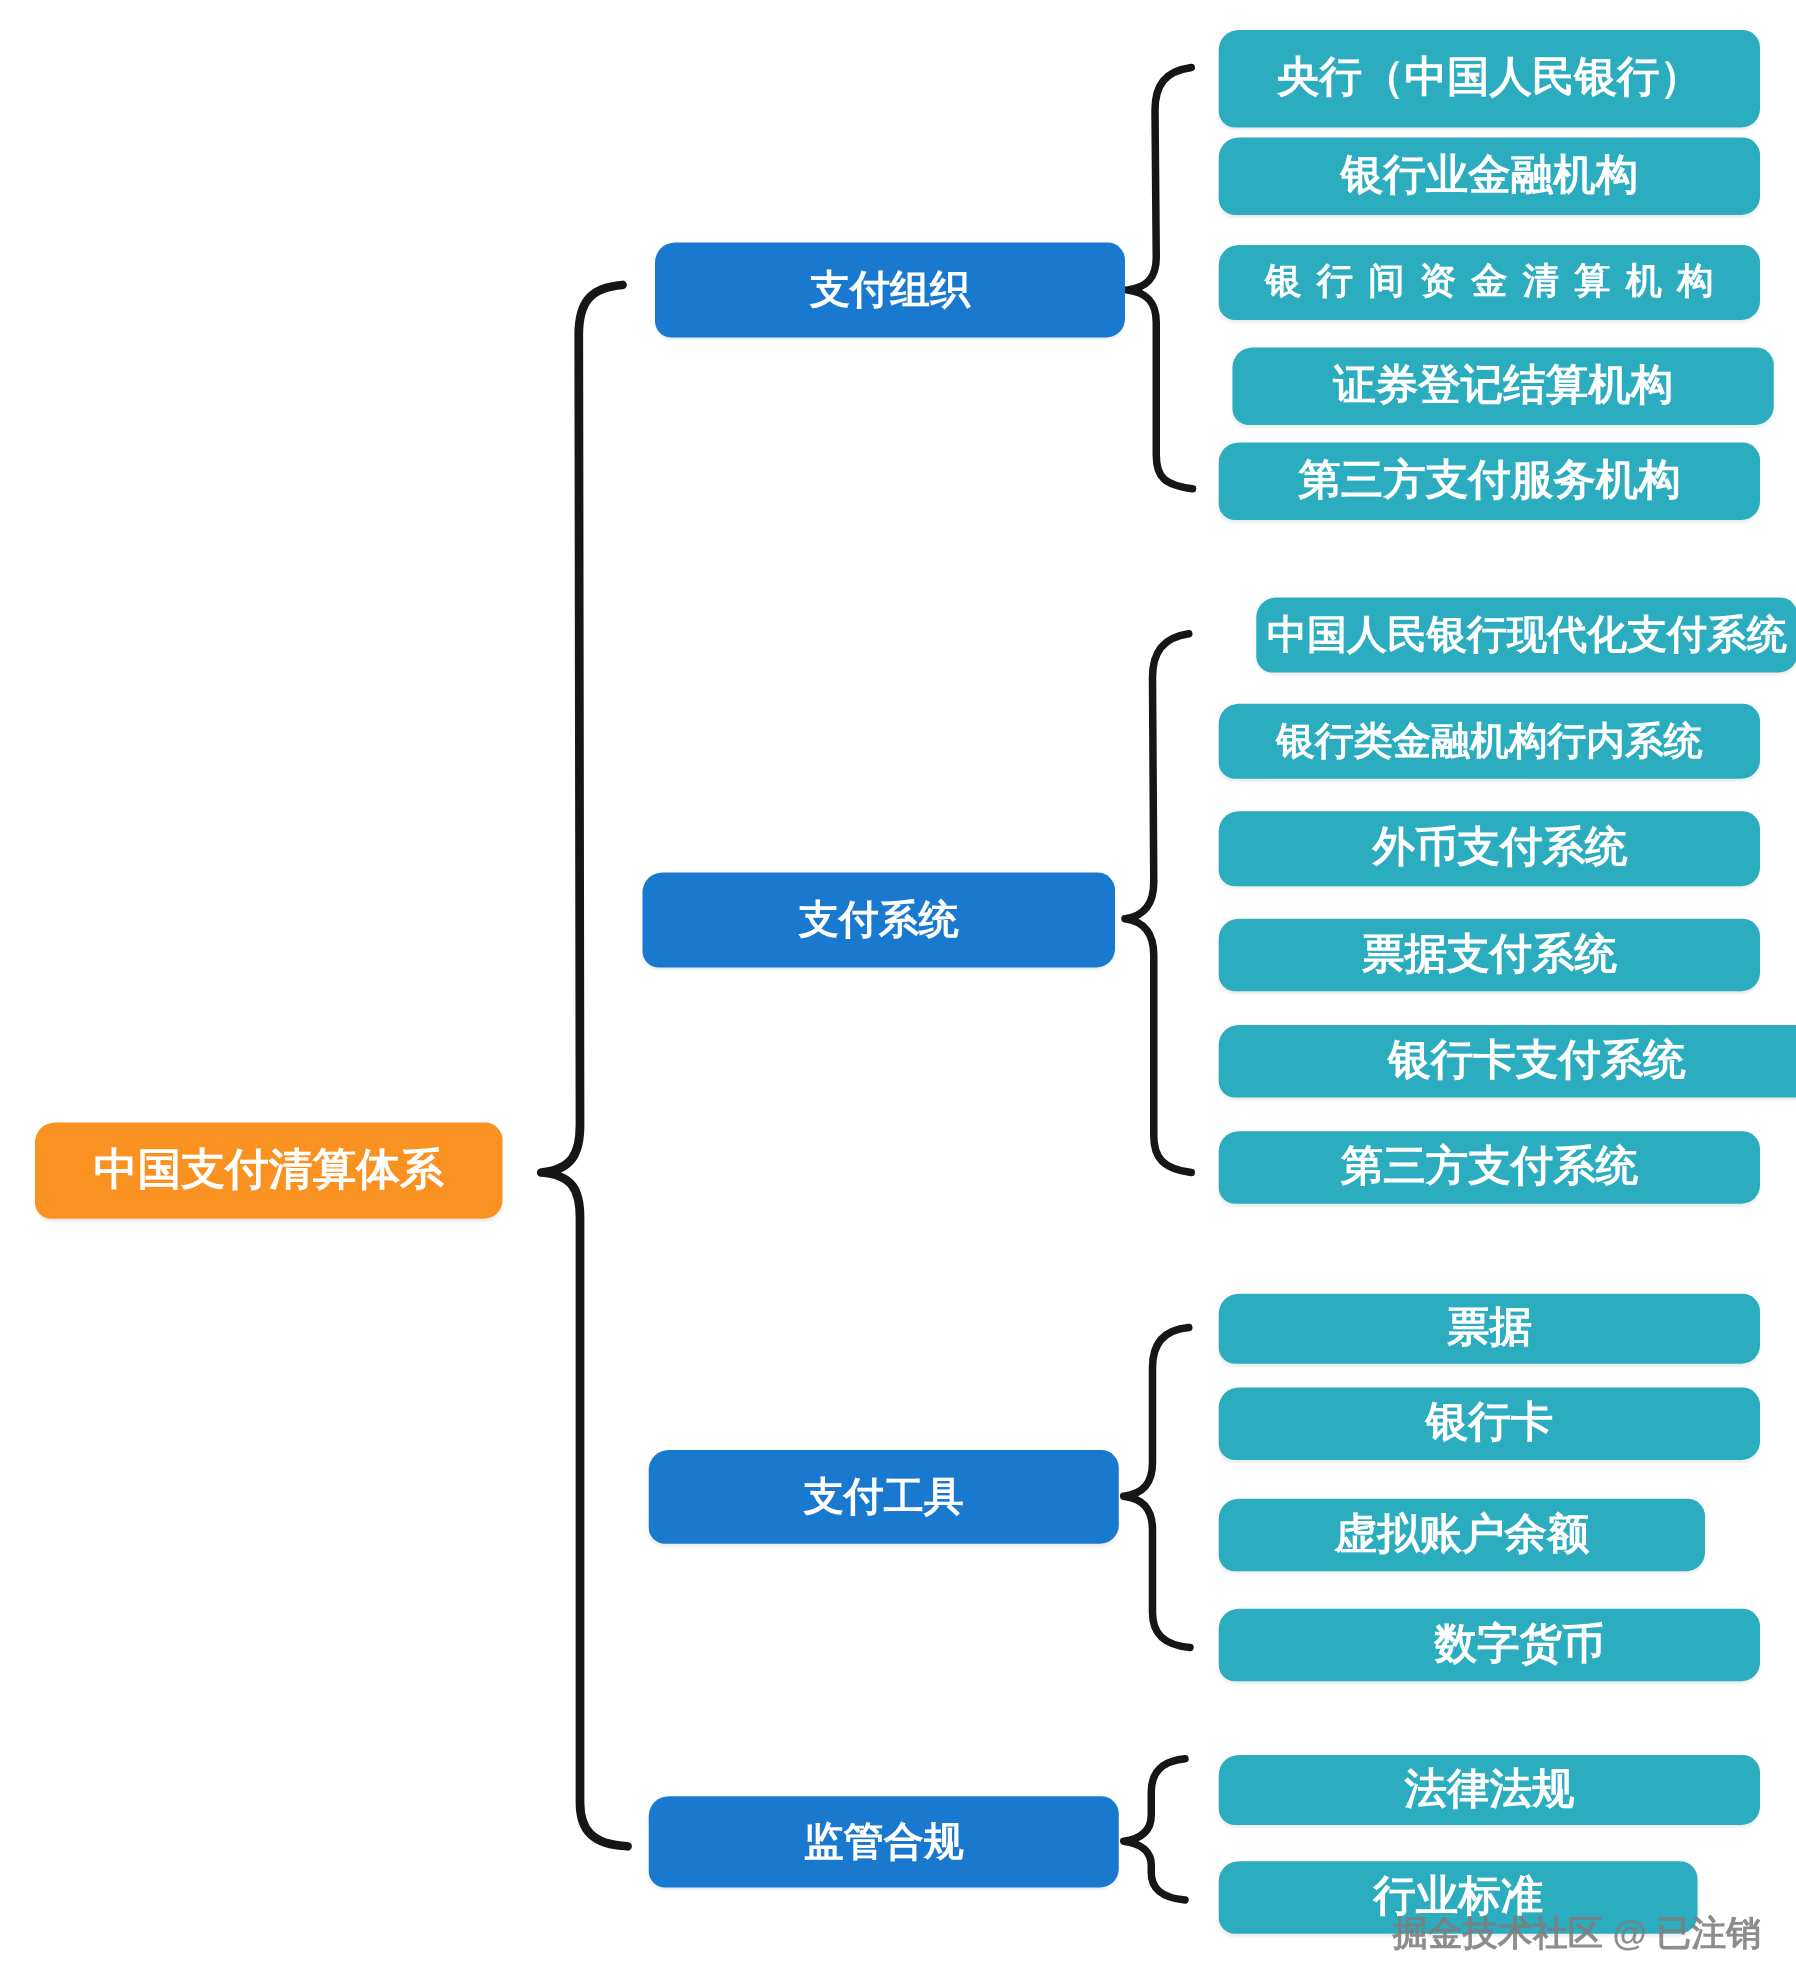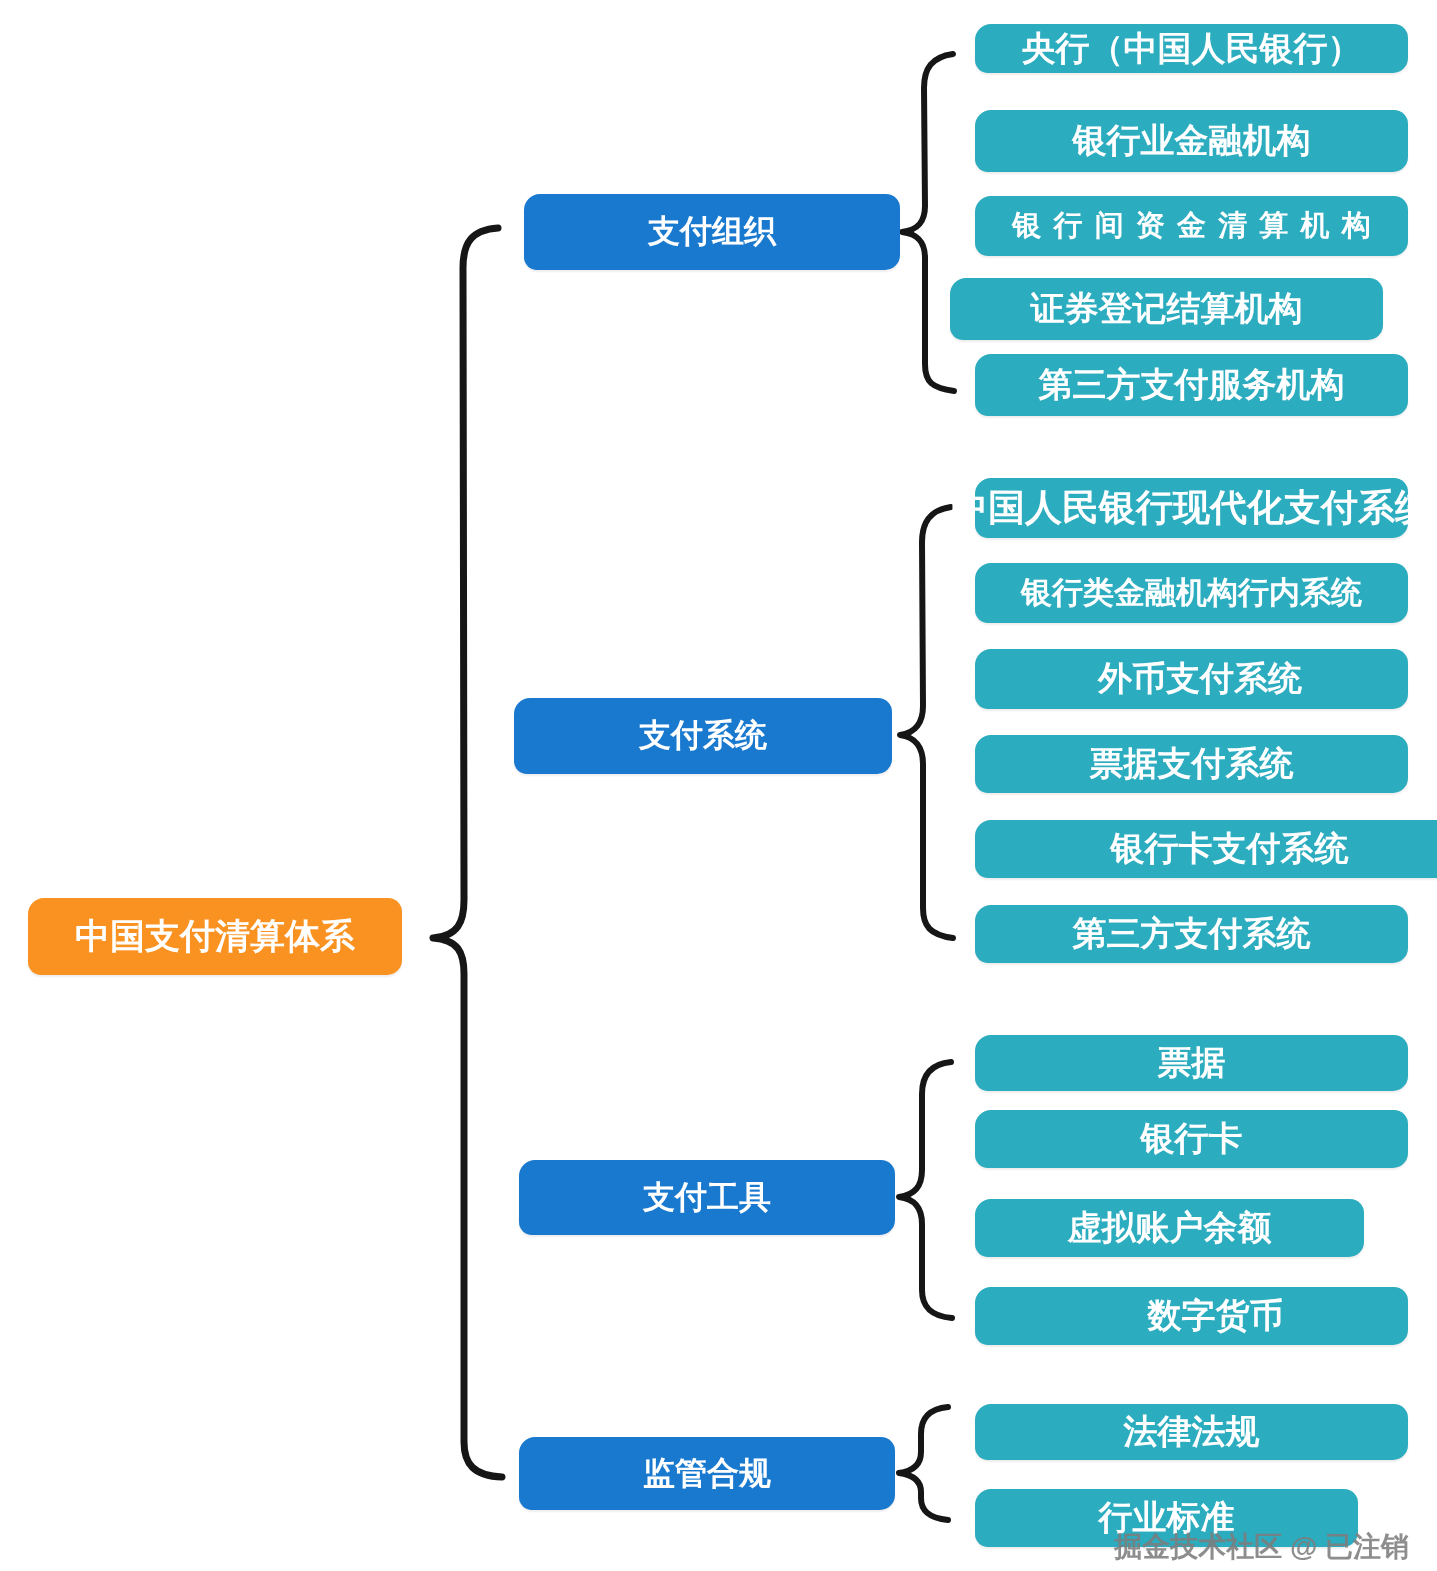--- a/index.html
+++ b/index.html
@@ -39,21 +39,21 @@
     font-size: 35px;
   }
   .branch {
     background: var(--c-branch, #1979CF);
     font-size: 32px;
   }
   .leaf {
     background: var(--c-leaf, #2BACBF);
     font-size: 34px;
   }
-  .leaf.f30 { font-size: 37px; }
+  .leaf.f30 { font-size: 32px; margin-left: 30px; }
   .leaf.f31 { font-size: 31px; }
   .leaf.spaced {
     font-size: 29px;
     letter-spacing: 0.42em;
     padding-left: 0.42em;
   }
   .watermark {
     position: absolute;
     color: rgba(125,125,125,0.88);
     font-size: 28px;
@@ -74,24 +74,24 @@
   </g>
 </svg>
 
 <div class="node root" style="left:28px; top:898px; width:374px; height:77px;">中国支付清算体系</div>
 
 <div class="node branch" style="left:524px; top:194px; width:376px; height:76px;">支付组织</div>
 <div class="node branch" style="left:514px; top:698px; width:378px; height:76px;">支付系统</div>
 <div class="node branch" style="left:519px; top:1160px; width:376px; height:75px;">支付工具</div>
 <div class="node branch" style="left:519px; top:1437px; width:376px; height:73px;">监管合规</div>
 
-<div class="node leaf" style="left:975px; top:24px; width:433px; height:49px;">央行（中国人民银行）</div>
+<div class="node leaf" style="left:975px; top:24px; width:433px; height:78px;">央行（中国人民银行）</div>
 <div class="node leaf" style="left:975px; top:110px; width:433px; height:62px;">银行业金融机构</div>
 <div class="node leaf spaced" style="left:975px; top:196px; width:433px; height:60px;">银行间资金清算机构</div>
-<div class="node leaf" style="left:950px; top:278px; width:433px; height:62px;">证券登记结算机构</div>
+<div class="node leaf" style="left:986px; top:278px; width:433px; height:62px;">证券登记结算机构</div>
 <div class="node leaf" style="left:975px; top:354px; width:433px; height:62px;">第三方支付服务机构</div>
 
 <div class="node leaf f30" style="left:975px; top:478px; width:433px; height:60px;">中国人民银行现代化支付系统</div>
 <div class="node leaf f31" style="left:975px; top:563px; width:433px; height:60px;">银行类金融机构行内系统</div>
 <div class="node leaf" style="left:975px; top:649px; width:433px; height:60px;padding-left:17px;">外币支付系统</div>
 <div class="node leaf" style="left:975px; top:735px; width:433px; height:58px;">票据支付系统</div>
 <div class="node leaf" style="left:975px; top:820px; width:509px; height:58px;">银行卡支付系统</div>
 <div class="node leaf" style="left:975px; top:905px; width:433px; height:58px;">第三方支付系统</div>
 
 <div class="node leaf" style="left:975px; top:1035px; width:433px; height:56px;">票据</div>

